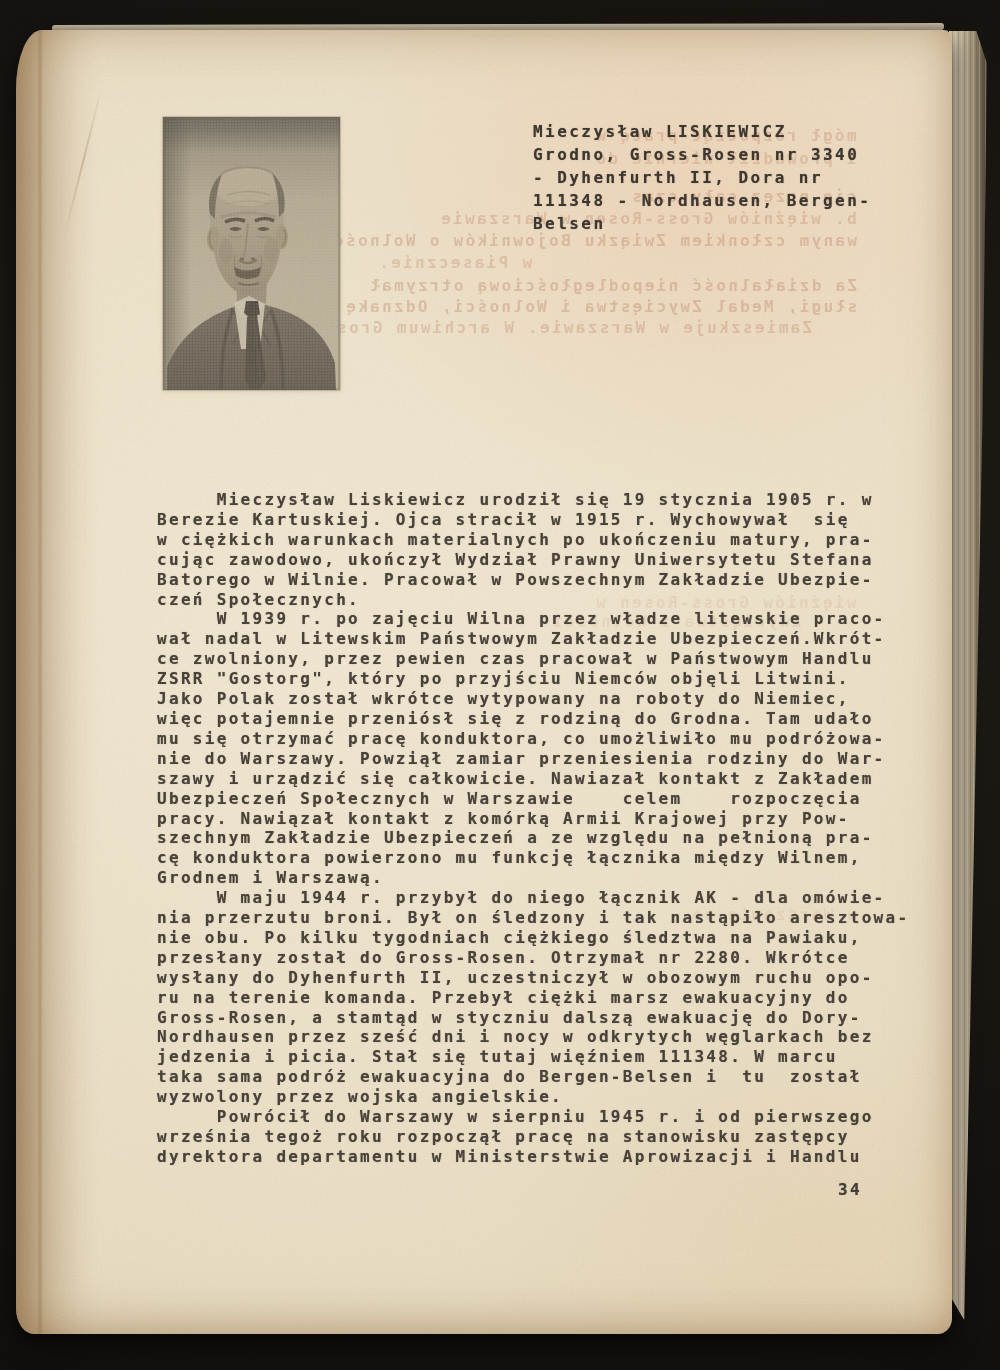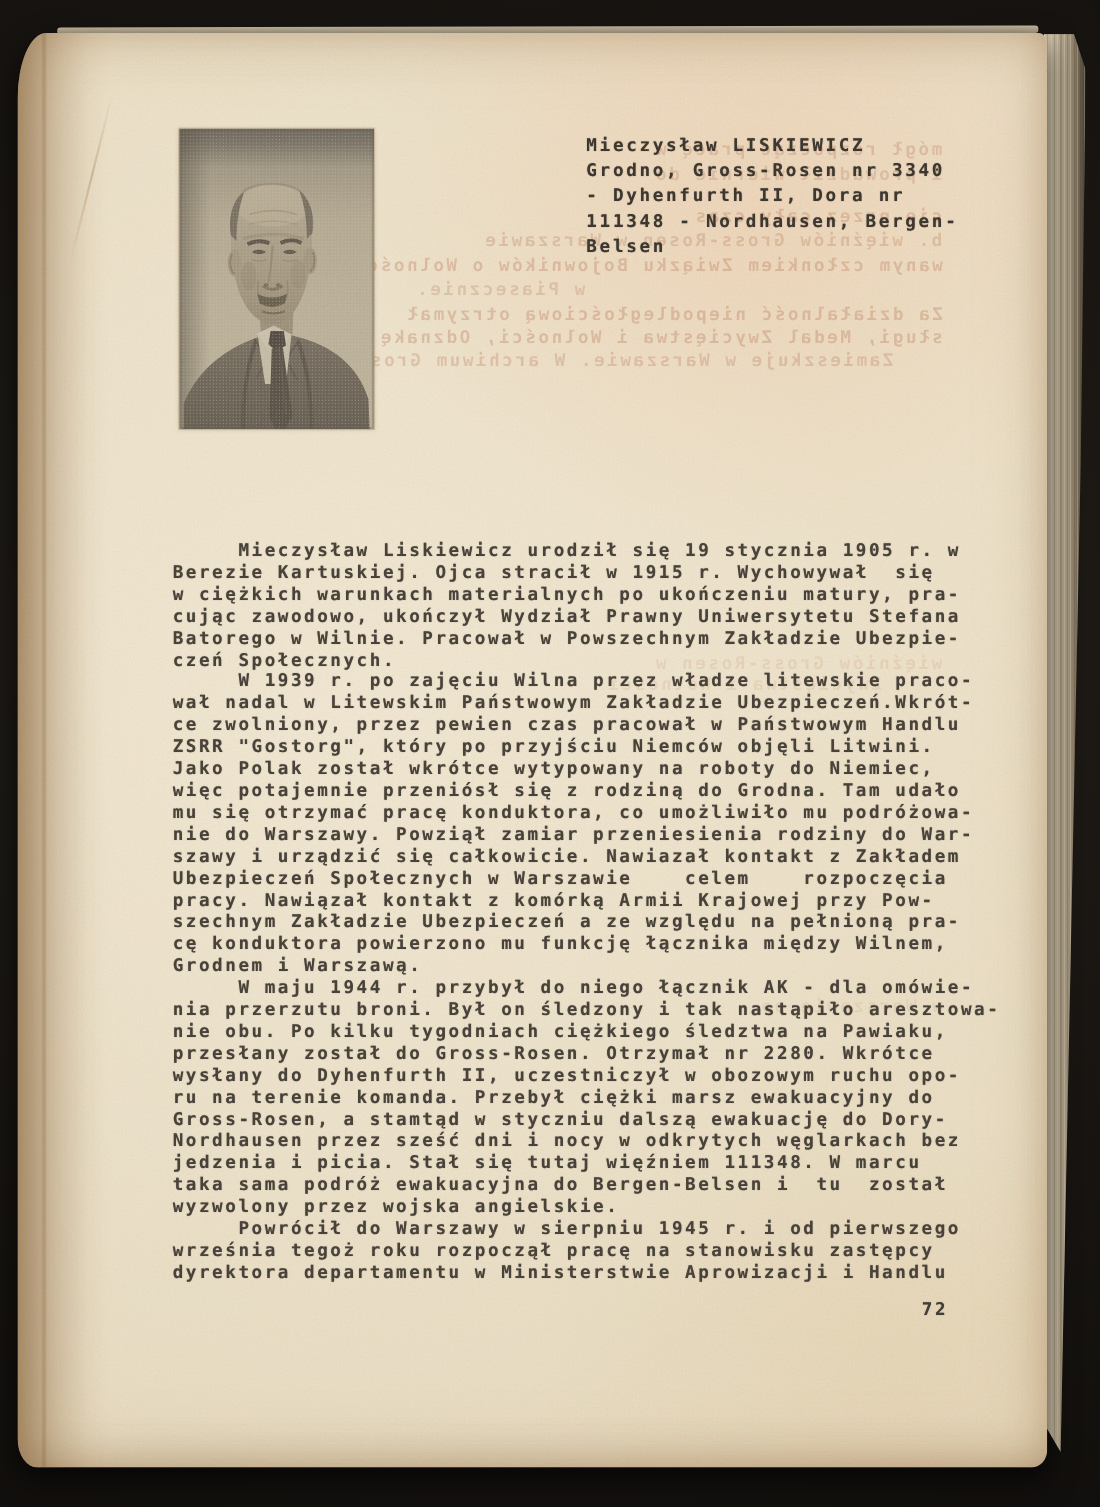--- a/index.html
+++ b/index.html
@@ -252,21 +252,21 @@
 ru na terenie komanda. Przebył ciężki marsz ewakuacyjny do
 Gross-Rosen, a stamtąd w styczniu dalszą ewakuację do Dory-
 Nordhausen przez sześć dni i nocy w odkrytych węglarkach bez
 jedzenia i picia. Stał się tutaj więźniem 111348. W marcu
 taka sama podróż ewakuacyjna do Bergen-Belsen i  tu  został
 wyzwolony przez wojska angielskie.
      Powrócił do Warszawy w sierpniu 1945 r. i od pierwszego
 września tegoż roku rozpoczął pracę na stanowisku zastępcy
 dyrektora departamentu w Ministerstwie Aprowizacji i Handlu</div>
 
-    <div class="page-number typewriter">72</div>
+    <div class="page-number typewriter">34</div>
 
     <svg class="paper-grain" width="936" height="1304">
       <filter id="ggrain">
         <feTurbulence type="fractalNoise" baseFrequency="0.55" numOctaves="2" seed="3"></feTurbulence>
         <feColorMatrix type="matrix" values="0 0 0 0 0.55  0 0 0 0 0.45  0 0 0 0 0.30  0.22 0.22 0.22 0 0"></feColorMatrix>
       </filter>
       <rect width="936" height="1304" filter="url(#ggrain)"></rect>
     </svg>
 
   </div>

